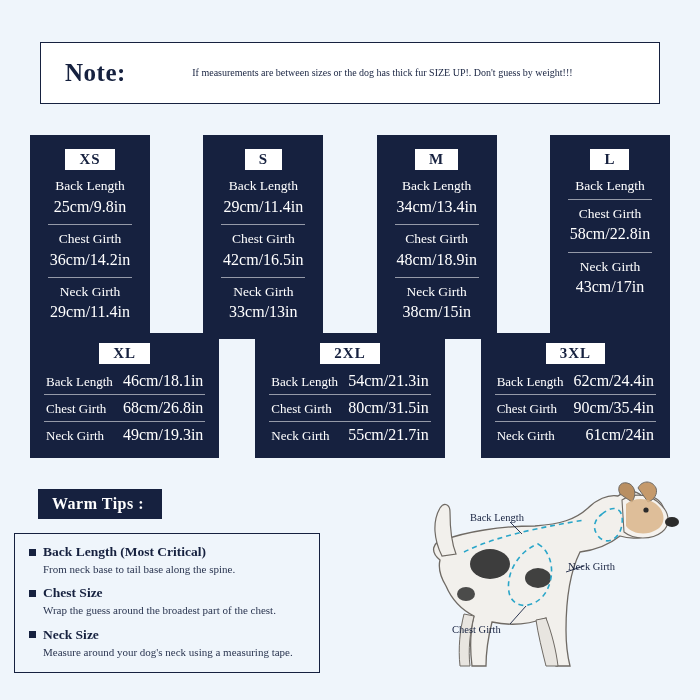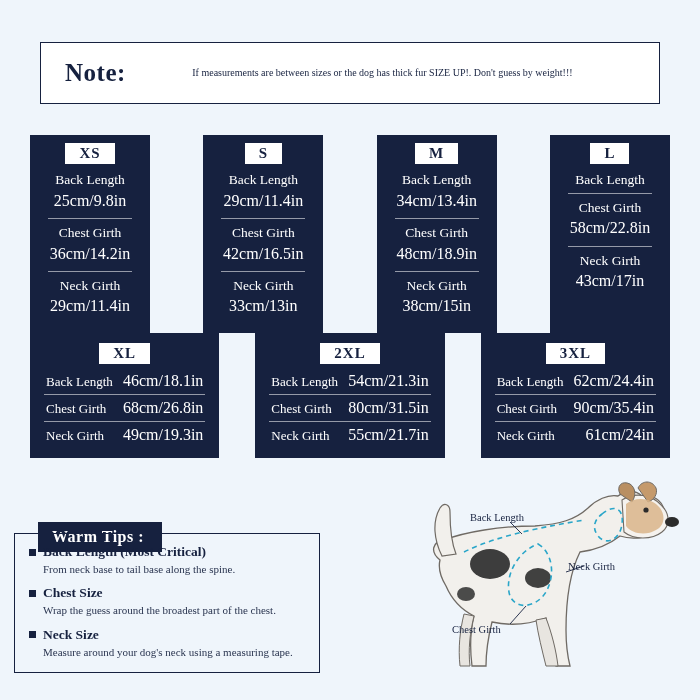--- a/index.html
+++ b/index.html
@@ -54,21 +54,21 @@
     top: 135px;
     width: 640px;
     display: flex;
     justify-content: space-between;
   }
   .card {
     background: #16213f;
     color: #ffffff;
     width: 120px;
     box-sizing: border-box;
-    padding: 8px 8px 12px 8px;
+    padding: 14px 8px 12px 8px;
     text-align: center;
   }
   .size-chip {
     display: inline-block;
     background: #ffffff;
     color: #16213f;
     font-weight: bold;
     font-size: 15px;
     padding: 2px 14px;
     margin-bottom: 6px;
@@ -133,21 +133,20 @@
   .tips-header {
     position: absolute;
     left: 38px;
     top: 489px;
     background: #16213f;
     color: #ffffff;
     font-weight: bold;
     font-size: 16px;
     padding: 6px 18px 6px 14px;
     letter-spacing: 0.5px;
-    margin-top: 33px;
   }
   .tips-box {
     position: absolute;
     left: 14px;
     top: 533px;
     width: 306px;
     height: 140px;
     border: 1px solid #16213f;
     box-sizing: border-box;
     background: transparent;

